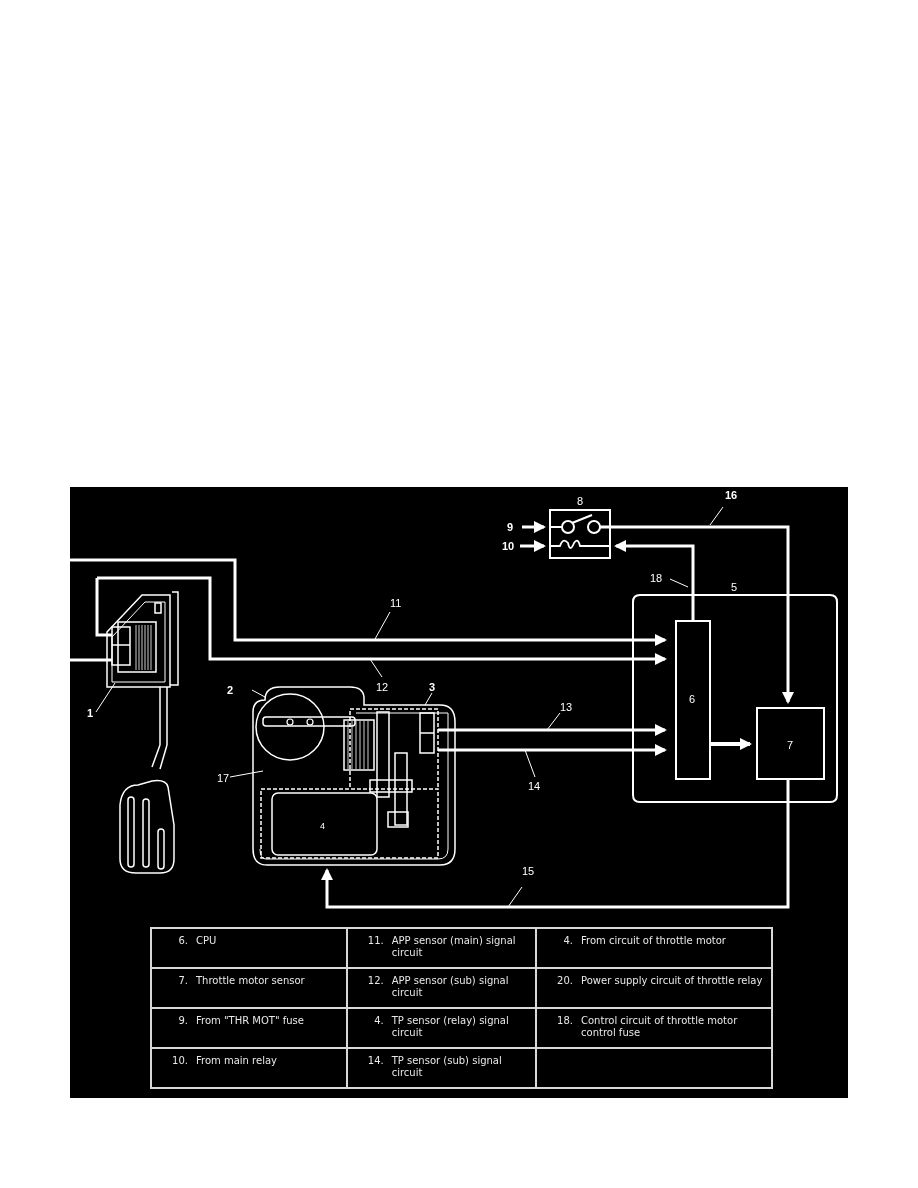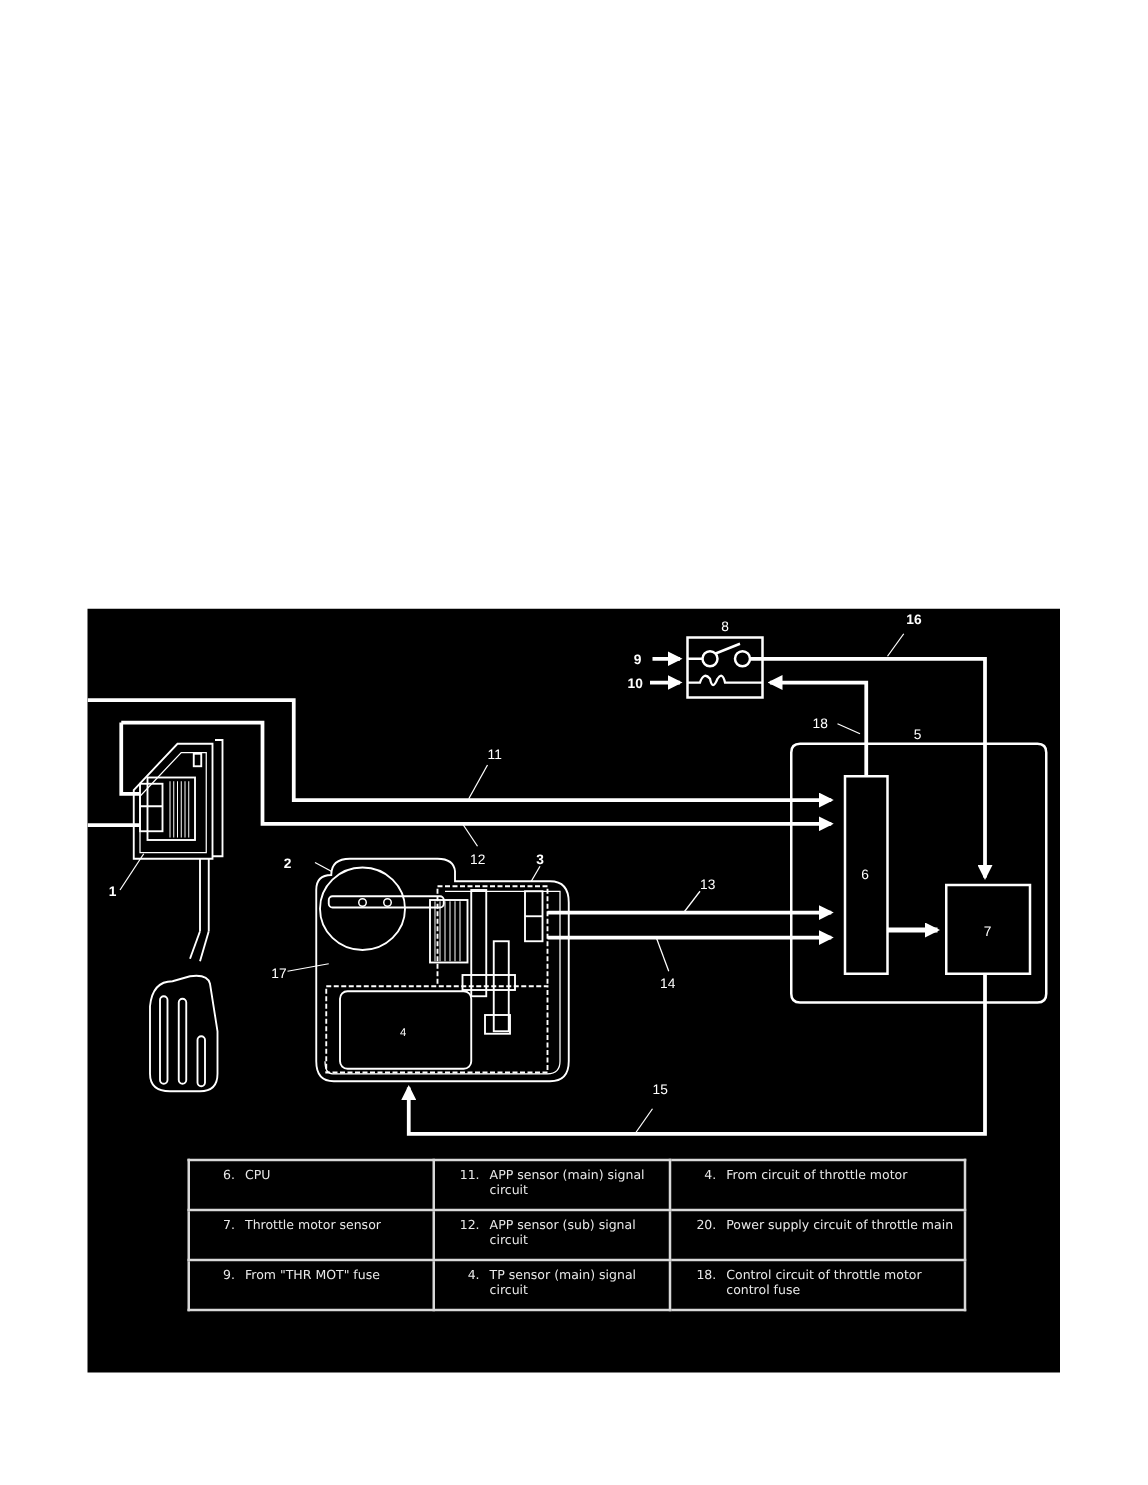--- a/index.html
+++ b/index.html
@@ -142,22 +142,27 @@
   <table class="legend">
     <tbody>
         <tr>
       <td class="c1"><span class="num">6.</span><span class="txt">CPU</span></td>
       <td class="c2"><span class="num">11.</span><span class="txt" style="width:130px">APP sensor (main) signal circuit</span></td>
       <td class="c3"><span class="num">4.</span><span class="txt">From circuit of throttle motor</span></td>
     </tr>
     <tr>
       <td class="c1"><span class="num">7.</span><span class="txt">Throttle motor sensor</span></td>
       <td class="c2"><span class="num">12.</span><span class="txt" style="width:130px">APP sensor (sub) signal circuit</span></td>
-      <td class="c3"><span class="num">20.</span><span class="txt">Power supply circuit of throttle main</span></td>
+      <td class="c3"><span class="num">20.</span><span class="txt">Power supply circuit of throttle relay</span></td>
     </tr>
     <tr>
       <td class="c1"><span class="num">9.</span><span class="txt">From "THR MOT" fuse</span></td>
-      <td class="c2"><span class="num">4.</span><span class="txt" style="width:130px">TP sensor (main) signal circuit</span></td>
+      <td class="c2"><span class="num">4.</span><span class="txt" style="width:130px">TP sensor (relay) signal circuit</span></td>
       <td class="c3"><span class="num">18.</span><span class="txt" style="width:170px">Control circuit of throttle motor control fuse</span></td>
+    </tr>
+    <tr>
+      <td class="c1"><span class="num">10.</span><span class="txt">From main relay</span></td>
+      <td class="c2"><span class="num">14.</span><span class="txt" style="width:130px">TP sensor (sub) signal circuit</span></td>
+      <td class="c3"><span class="num"></span><span class="txt"></span></td>
     </tr>
   </tbody>
     </table>
 </div>
 
 </body></html>

